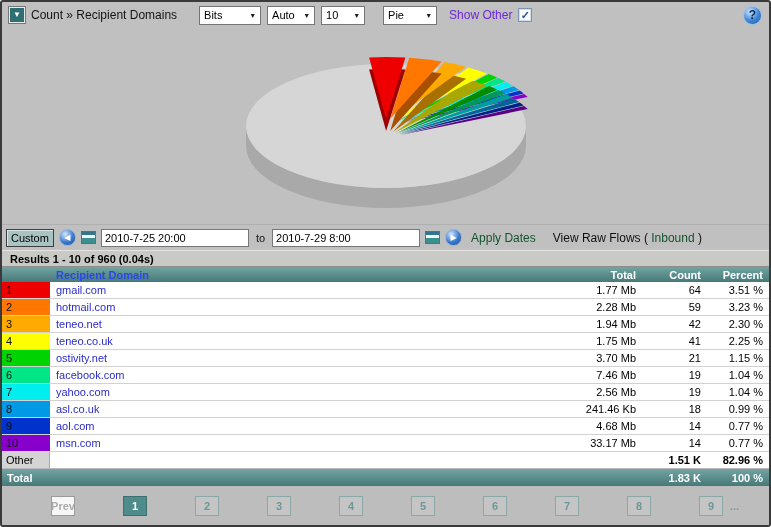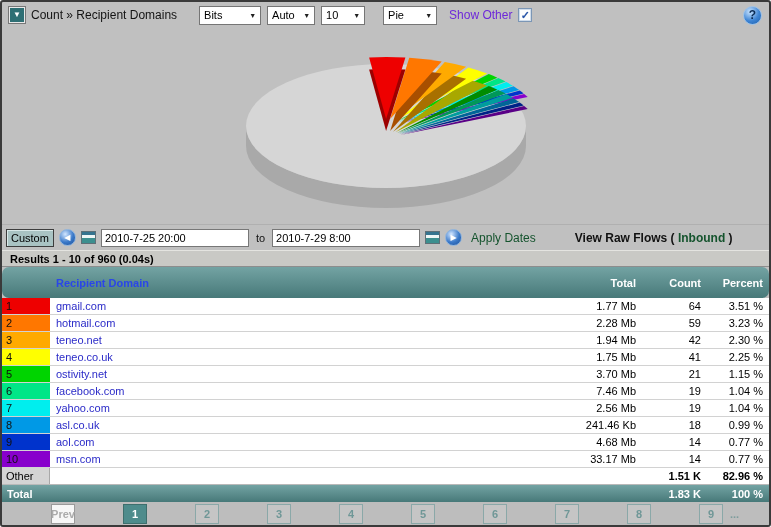--- a/index.html
+++ b/index.html
@@ -66,35 +66,35 @@
     display: flex; align-items: center; justify-content: center; cursor: pointer; flex: 0 0 auto;
   }
   .cal-icon {
     width: 15px; height: 13px; border: 1px solid #5f6f77; flex: 0 0 auto; cursor: pointer;
     background: linear-gradient(#35748f 0 31%, #eef6f6 31% 54%, #3c8f8f 54% 100%);
   }
   .date-input { width: 148px; height: 18px; border: 1px solid #777; font-size: 11px; padding: 0 3px; font-family: inherit; color: #000; }
   .to-label { font-size: 11px; color: #111; padding: 0 2px; }
   .link { color: #14532d; cursor: pointer; text-decoration: none; }
   .apply-link { font-size: 12px; margin-left: 4px; white-space: nowrap; }
-  .vrf-wrap { font-size: 12px; color: #111; margin-left: 34px; white-space: nowrap; font-weight: bold; }
+  .vrf-wrap { font-size: 12px; color: #111; margin-left: 12px; white-space: nowrap; }
 
   
   .results-bar {
     height: 17px; flex: 0 0 auto; background: #c9c9c5;
     border-top: 1px solid #e4e4e0; border-bottom: 1px solid #8d8d8d;
     font-size: 11px; font-weight: bold; color: #000; padding: 2px 0 0 8px;
   }
 
   
   .grid-row { display: grid; grid-template-columns: 48px 1fr 150px 65px 62px; align-items: center; }
   .thead {
-    height: 31px; flex: 0 0 auto;
+    height: 15px; flex: 0 0 auto;
     background: linear-gradient(#73a3a3, #477979);
-    font-size: 11px; font-weight: bold; color: #fff; border-radius: 7px;
+    font-size: 11px; font-weight: bold; color: #fff;
   }
   .th-domain { color: #2a46e8; padding-left: 6px; cursor: pointer; }
   .cell-r { text-align: right; padding-right: 6px; }
   .th-r { cursor: pointer; }
 
   .trow { height: 17px; flex: 0 0 auto; background: #fff; border-bottom: 1px solid #d2d2d2; font-size: 11px; }
   .rank-cell { height: 100%; display: flex; align-items: center; padding-left: 4px; color: #101010; }
   .domain-cell { padding-left: 6px; color: #2b2bc8; cursor: pointer; }
   .num-cell { color: #000; }
 

